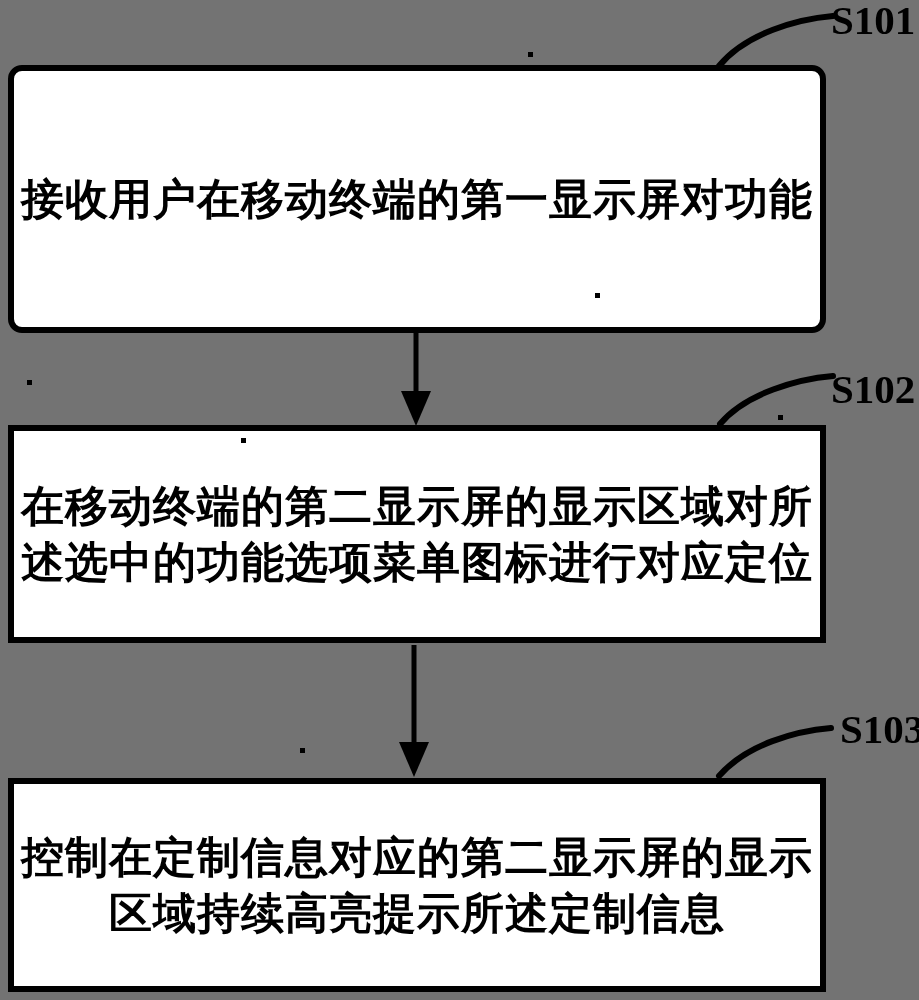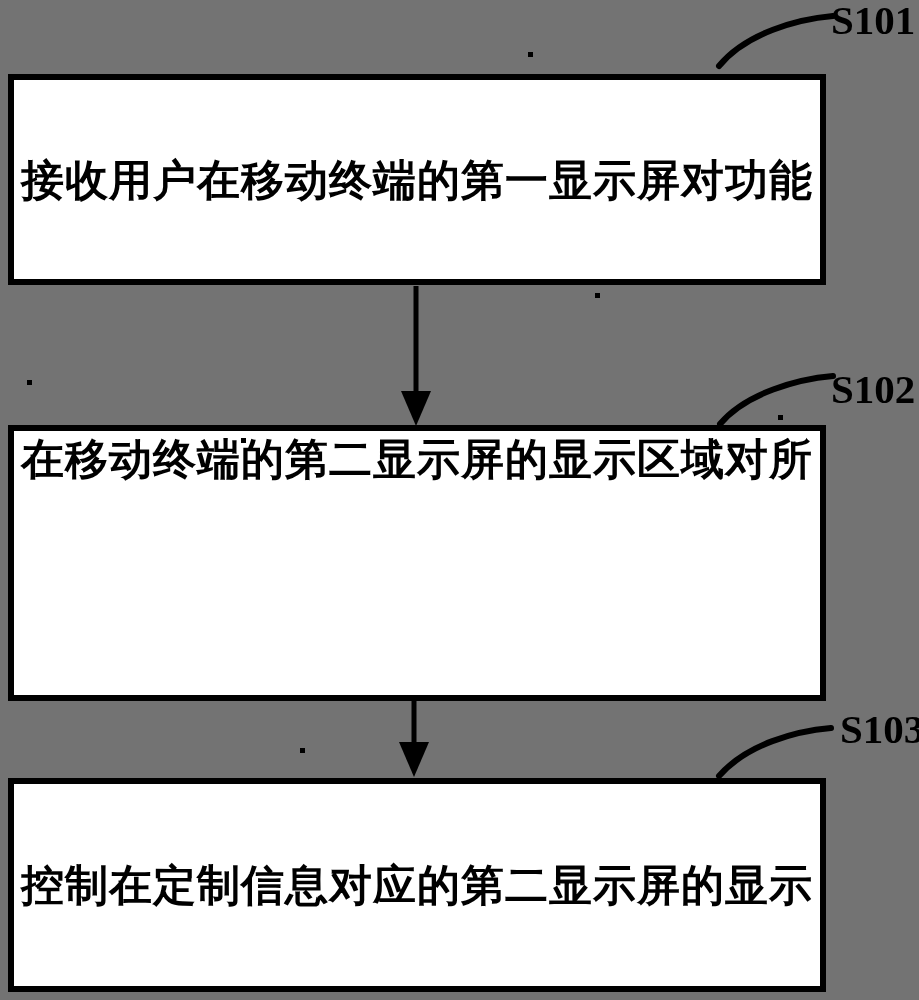--- a/index.html
+++ b/index.html
@@ -29,22 +29,22 @@
     text-align: center;
   }
   .pbox .bline {
     font-size: 43px;
     line-height: 56px;
     font-weight: bold;
     color: #000000;
     letter-spacing: 1px;
     white-space: nowrap;
   }
-  .box-1 { top: 74px;  height: 211px; }
-  .box-2 { top: 425px; height: 276px; justify-content: space-between; }
+  .box-1 { top: 65px;  height: 268px; border-radius: 14px; }
+  .box-2 { top: 425px; height: 218px; }
   .box-3 { top: 778px; height: 214px; }
   .step-label {
     position: absolute;
     font-family: "Liberation Serif", serif;
     font-weight: bold;
     font-size: 41px;
     line-height: 36px;
     color: #000000;
     white-space: nowrap;
   }
@@ -93,24 +93,26 @@
   <div class="step-label label-1">S101</div>
   <div class="step-label label-2">S102</div>
   <div class="step-label label-3">S103</div>
 
   <div class="pbox box-1">
     <div class="bline">接收用户在移动终端的第一显示屏对功能</div>
   </div>
 
   <div class="pbox box-2">
     <div class="bline">在移动终端的第二显示屏的显示区域对所</div>
+    <div class="bline">述选中的功能选项菜单图标进行对应定位</div>
   </div>
 
   <div class="pbox box-3">
     <div class="bline">控制在定制信息对应的第二显示屏的显示</div>
+    <div class="bline">区域持续高亮提示所述定制信息</div>
   </div>
 
   <div class="speck" style="left:528px; top:52px;"></div>
   <div class="speck" style="left:595px; top:293px;"></div>
   <div class="speck" style="left:27px;  top:380px;"></div>
   <div class="speck" style="left:778px; top:415px;"></div>
   <div class="speck" style="left:241px; top:438px;"></div>
   <div class="speck" style="left:300px; top:748px;"></div>
 
 </div>

